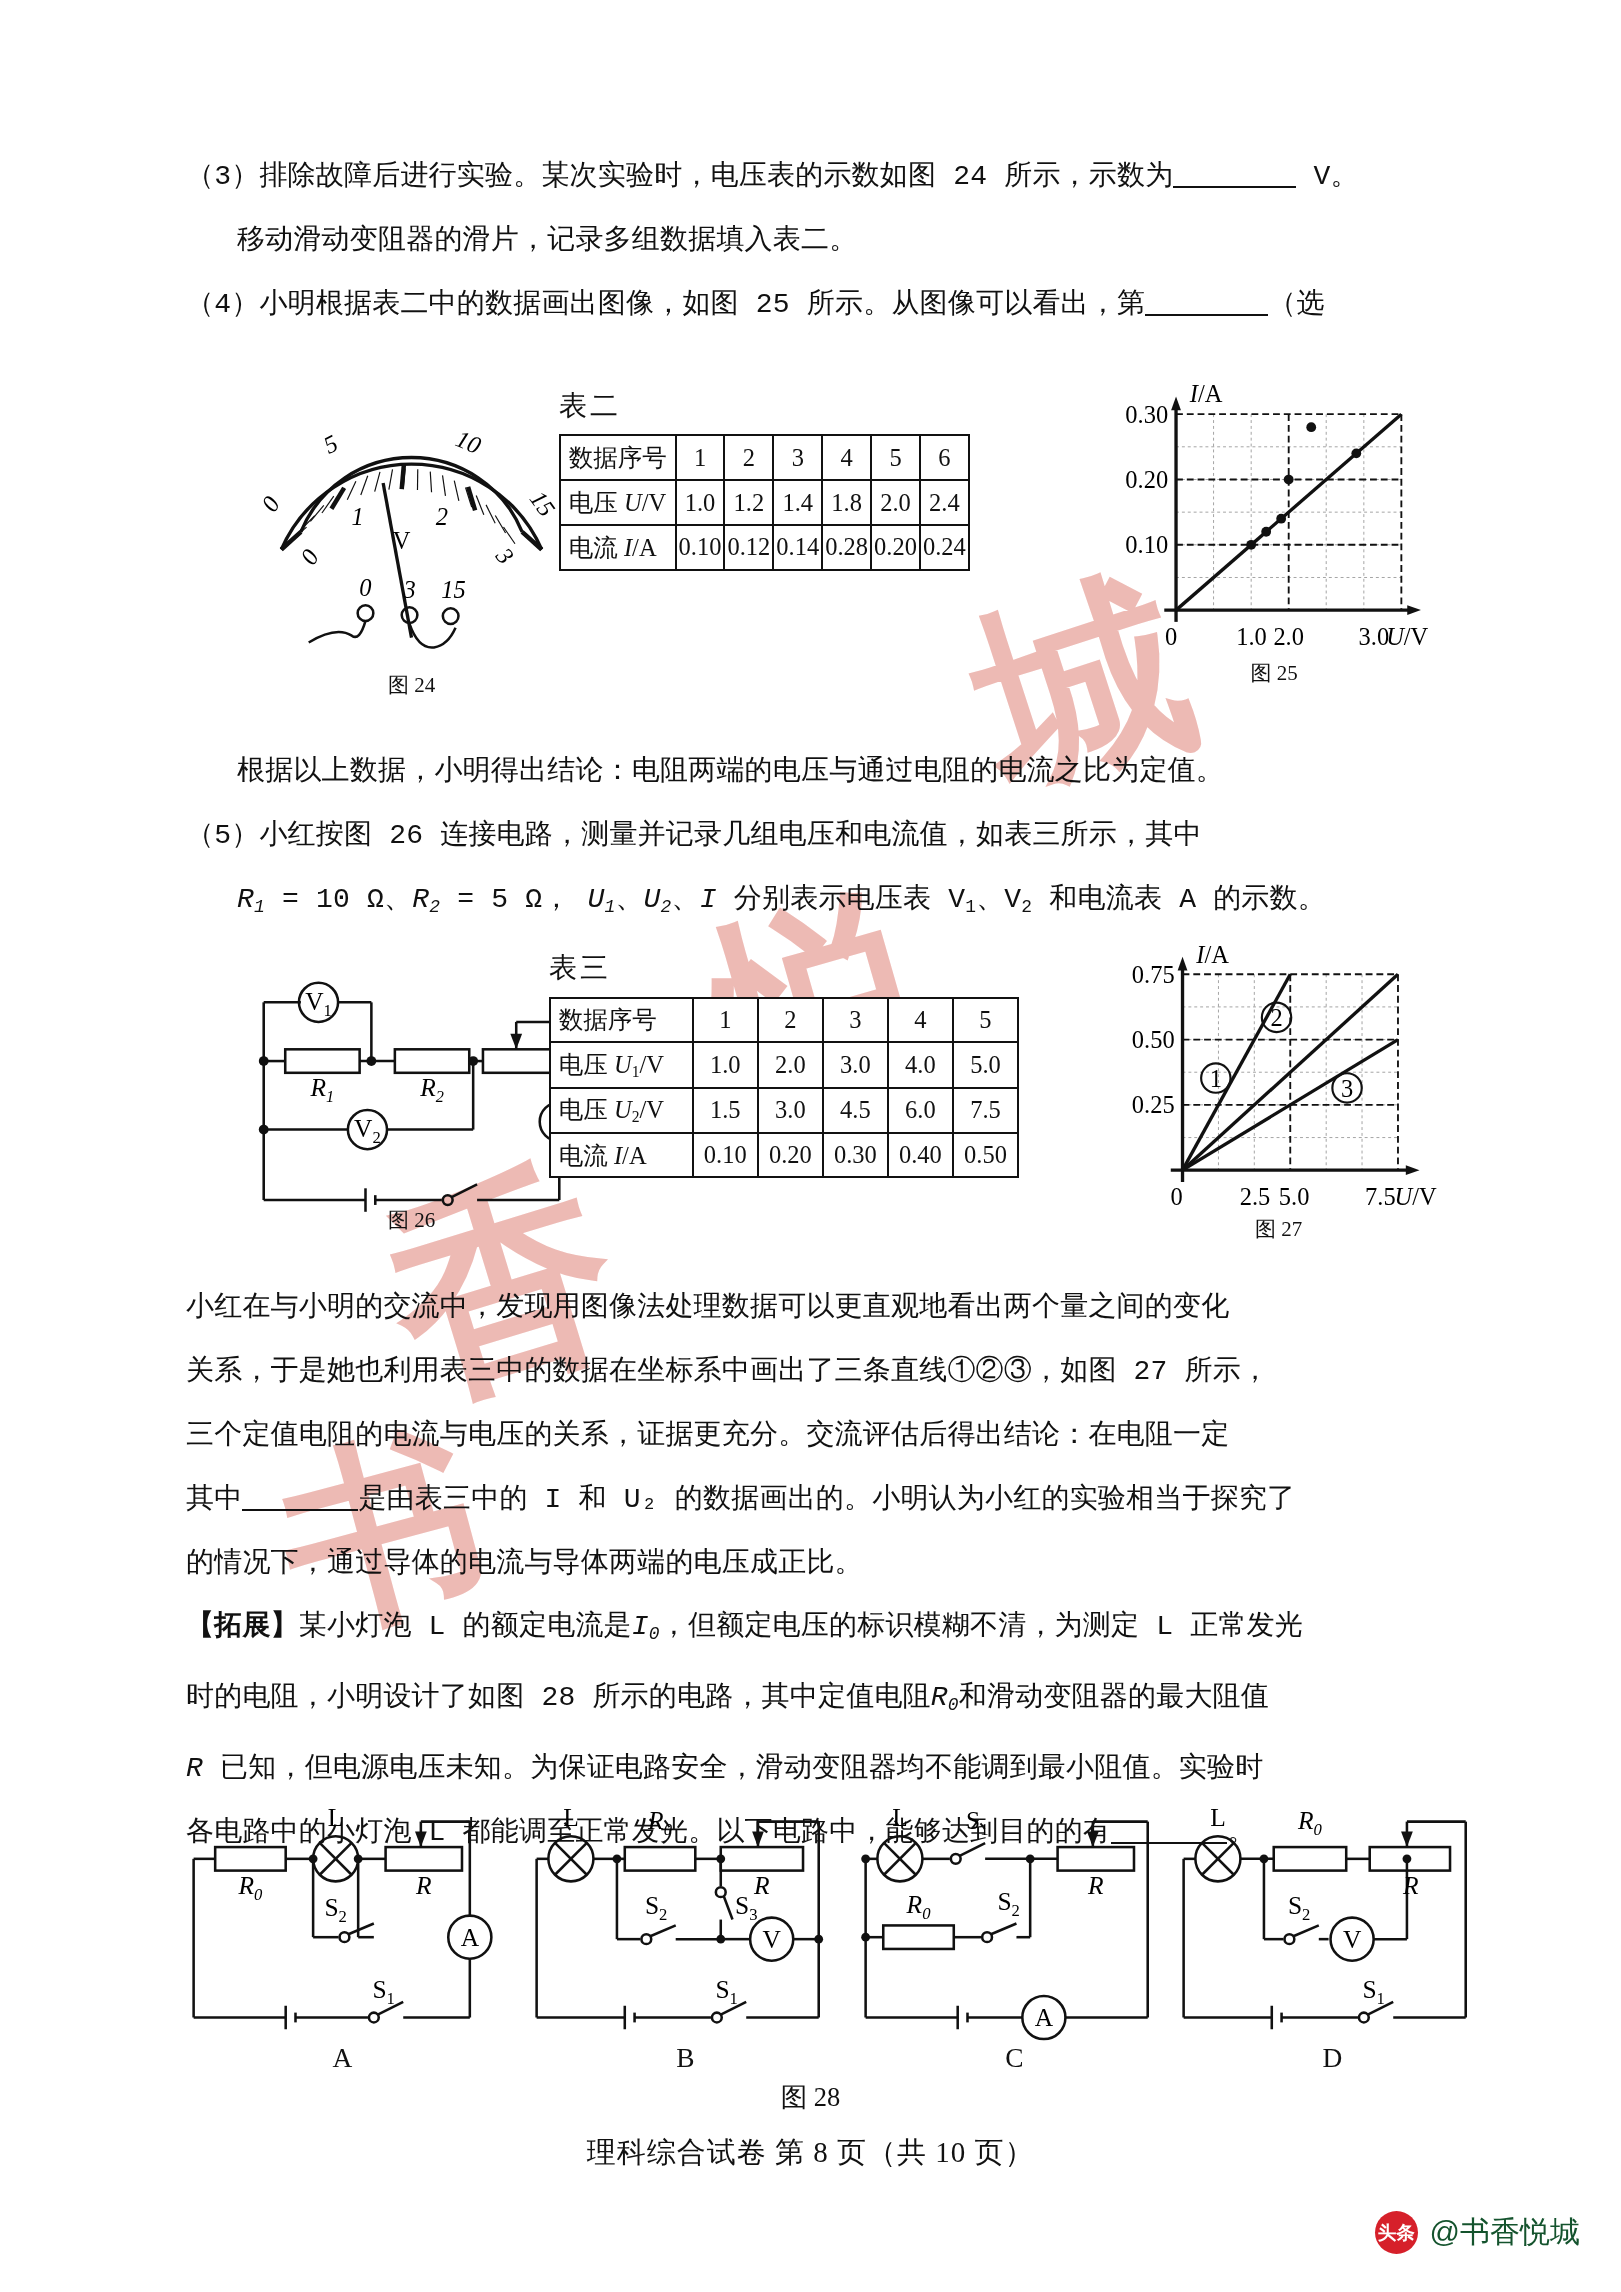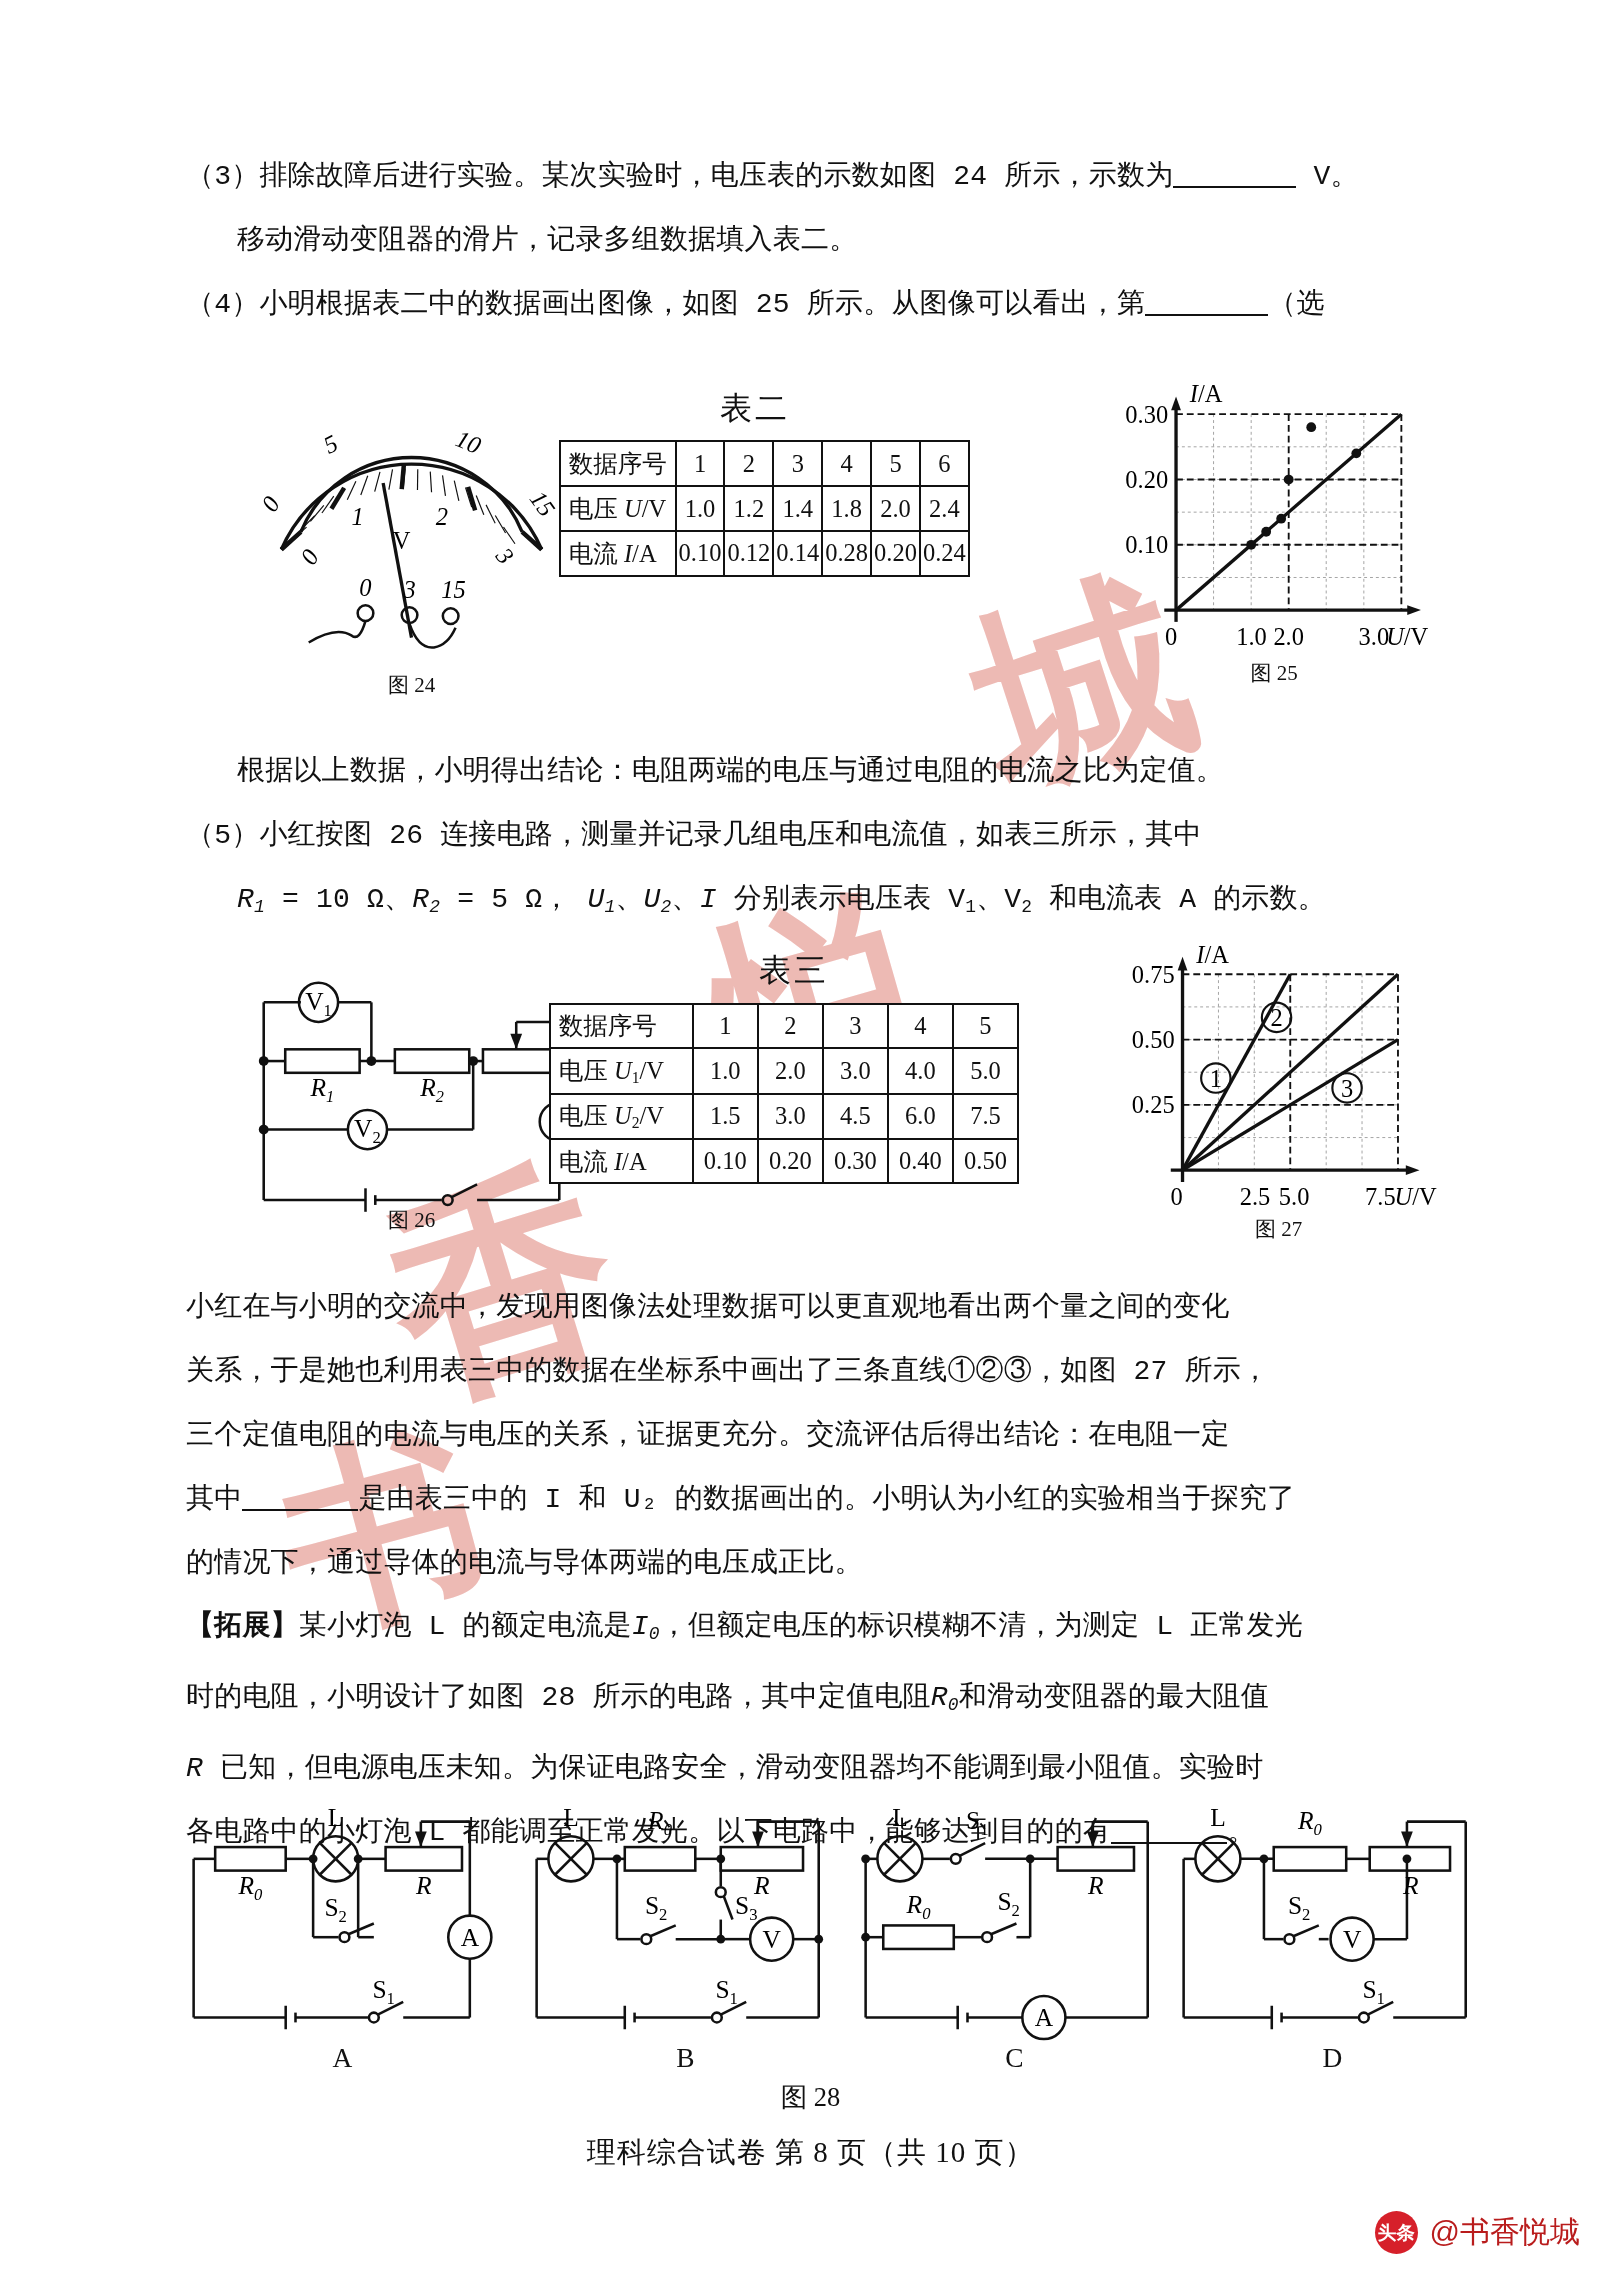--- a/index.html
+++ b/index.html
@@ -43,21 +43,21 @@
   .fig-cap{
     font-size:21px;text-align:center;font-family:"Liberation Serif",serif;
   }
 
   
   .voltmeter{position:absolute;left:250px;top:19.6px;width:323px;height:284px;}
   .vm-cap{position:absolute;left:250px;top:306px;width:323px;}
 
   
   .tbl-wrap-2{position:absolute;left:559px;top:21.6px;width:392px;}
-  .tbl-title{font-size:32px;text-align:center;margin-bottom:9.8px;letter-spacing:2.9px;}
+  .tbl-title{font-size:28px;text-align:left;margin-bottom:9.8px;letter-spacing:2.9px;}
   table.data{
     border-collapse:collapse;
     font-size:24.5px;
     font-family:"Liberation Serif",serif;
     background:#fff;
   }
   table.data td{
     border:2px solid #111;
     text-align:center;
     padding:4.9px 2px;
@@ -102,21 +102,21 @@
   .credit{
     position:absolute;right:41px;top:2211px;
     display:flex;align-items:center;gap:11.8px;
   }
   .credit-logo{
     width:43px;height:43px;border-radius:50%;
     background:#d6202a;color:#fff;font-size:18.6px;
     display:flex;align-items:center;justify-content:center;
     font-family:"Liberation Sans",sans-serif;font-weight:bold;
   }
-  .credit-text{font-size:30px;color:#b91c1c;font-family:"Liberation Sans",sans-serif;}
+  .credit-text{font-size:30px;color:#14532d;font-family:"Liberation Sans",sans-serif;}
 
   
   .wm{
     position:absolute;pointer-events:none;
     color:#e8a39c;opacity:.75;
     font-family:"Liberation Serif",serif;font-weight:bold;
     user-select:none;
   }
   svg{display:block;overflow:visible;}
   .ln{fill:none;stroke:#111;stroke-width:2.6;}

